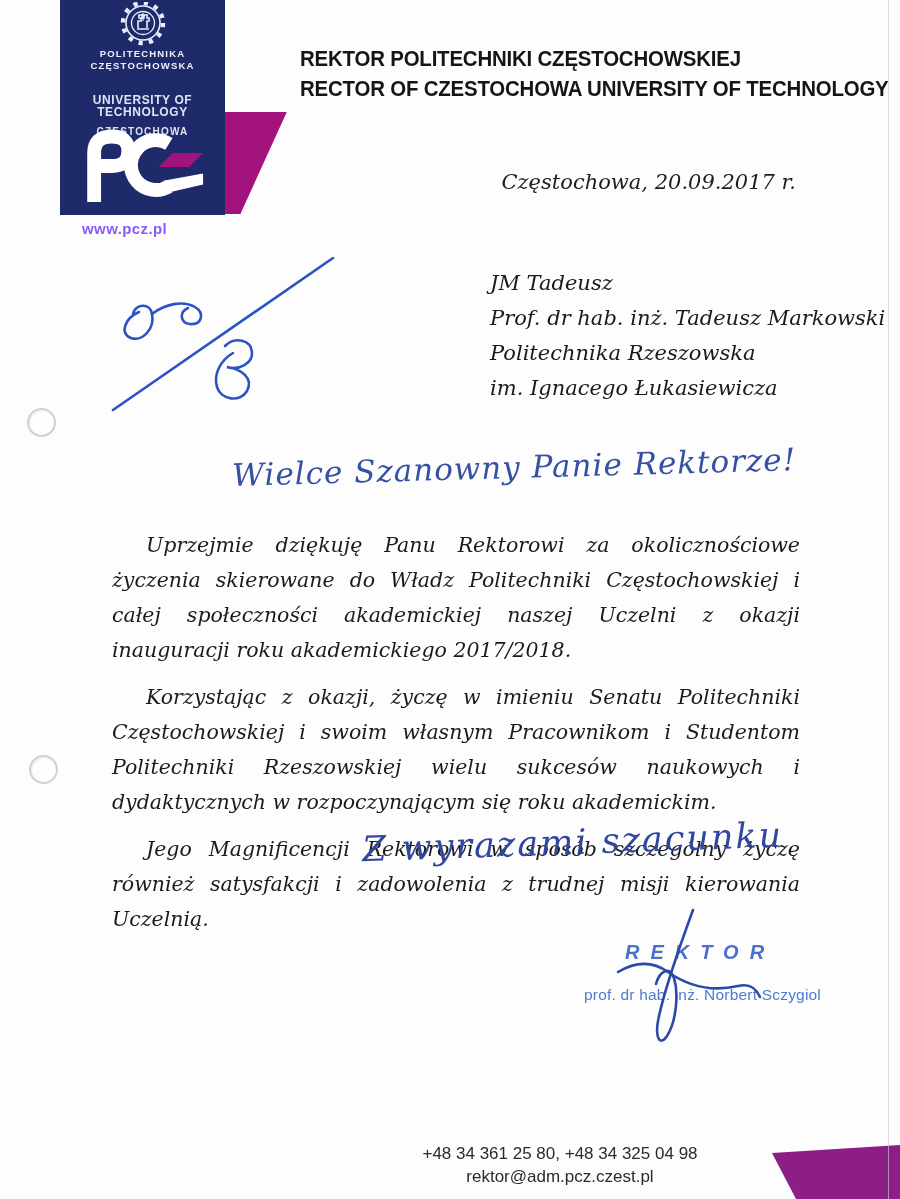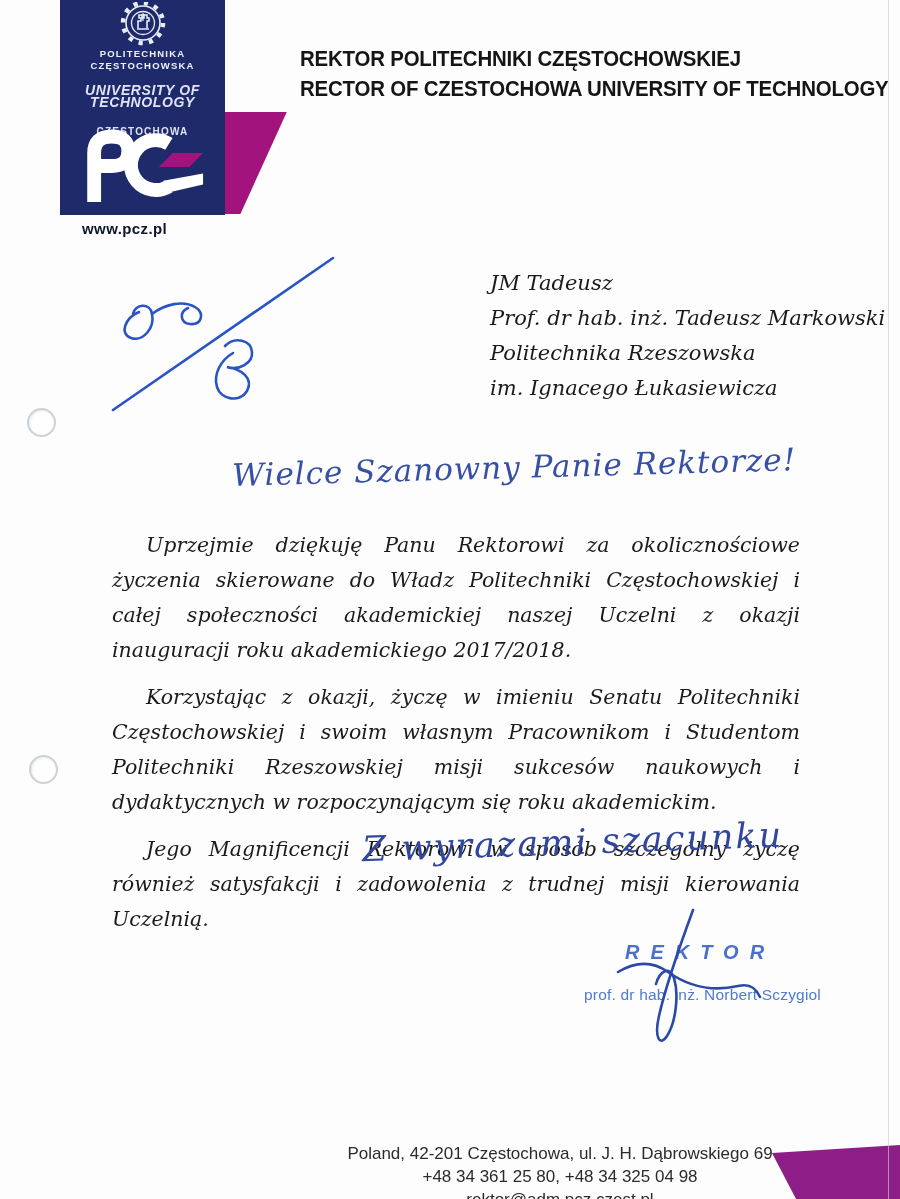--- a/index.html
+++ b/index.html
@@ -16,25 +16,25 @@
   }
   .logo-block{
     position:absolute;left:60px;top:0;width:165px;height:215px;
     background:#1f2a6a;text-align:center;color:#fff;
   }
   .crest{position:absolute;left:50%;top:2px;transform:translateX(-50%);}
   .logo-line{font-weight:bold;letter-spacing:1.2px;line-height:12px;}
   .l1{position:absolute;top:48px;width:100%;font-size:9.5px;color:#f0f2fb;}
   .l2{position:absolute;top:60px;width:100%;font-size:9.5px;color:#f0f2fb;}
   .l3{position:absolute;top:82px;width:100%;font-size:10px;color:#dfe3f5;margin-top:44px;}
-  .l4{position:absolute;top:84px;width:100%;font-size:14px;color:#dfe3f5;letter-spacing:.6px;font-style:italic;}
+  .l4{position:absolute;top:94px;width:100%;font-size:12px;color:#dfe3f5;letter-spacing:.6px;}
   .pc-logo{position:absolute;left:24px;top:128px;}
   .website{
     position:absolute;left:82px;top:220px;font-size:15px;font-weight:bold;
-    color:#0f172a;letter-spacing:.4px;
+    color:#8b5cf6;letter-spacing:.4px;
   }
   
   .header-titles{
     position:absolute;left:300px;top:44px;width:600px;
     transform:scaleX(.95);transform-origin:left top;
   }
   .header-titles div{
     font-size:21.5px;font-weight:bold;color:#151515;line-height:30px;
     white-space:nowrap;letter-spacing:-.2px;
   }
@@ -128,20 +128,21 @@
       <polygon points="86,57 129,49 129,61 95,69" fill="#ffffff"></polygon>
     </svg>
   </div>
   <div class="website">www.pcz.pl</div>
 
   <div class="header-titles">
     <div>REKTOR POLITECHNIKI CZĘSTOCHOWSKIEJ</div>
     <div>RECTOR OF CZESTOCHOWA UNIVERSITY OF TECHNOLOGY</div>
   </div>
 
+  <div class="dateline">Częstochowa, 20.09.2017 r.</div>
 
   <svg class="initials-svg" width="240" height="170" viewBox="0 0 240 170">
     <g fill="none" stroke="#2a53c4" stroke-width="2.6" stroke-linecap="round">
       <path d="M 8 160 L 228 8"></path>
       <path d="M 34 62 C 20 68, 14 84, 26 88 C 38 92, 50 78, 47 64 C 45 52, 30 54, 28 64"></path>
       <path d="M 47 64 C 60 54, 78 50, 90 57 C 100 63, 97 75, 85 74 C 75 73, 74 62, 83 58"></path>
       <path d="M 120 96 C 130 86, 146 90, 147 102 C 148 113, 134 121, 122 117 C 136 119, 149 128, 142 141 C 135 153, 116 150, 112 137 C 108 124, 116 110, 128 103"></path>
     </g>
   </svg>
 
@@ -149,37 +150,36 @@
     <div>JM Tadeusz</div>
     <div>Prof. dr hab. inż. Tadeusz Markowski</div>
     <div>Politechnika Rzeszowska</div>
     <div>im. Ignacego Łukasiewicza</div>
   </div>
 
   <div class="salutation">Wielce Szanowny Panie Rektorze!</div>
 
   <div class="body-text">
     <p>Uprzejmie dziękuję Panu Rektorowi za okolicznościowe życzenia skierowane do Władz Politechniki Częstochowskiej i całej społeczności akademickiej naszej Uczelni z okazji inauguracji roku akademickiego 2017/2018.</p>
-    <p>Korzystając z okazji, życzę w imieniu Senatu Politechniki Częstochowskiej i swoim własnym Pracownikom i Studentom Politechniki Rzeszowskiej misji sukcesów naukowych i dydaktycznych w rozpoczynającym się roku akademickim.</p>
+    <p>Korzystając z okazji, życzę w imieniu Senatu Politechniki Częstochowskiej i swoim własnym Pracownikom i Studentom Politechniki Rzeszowskiej wielu sukcesów naukowych i dydaktycznych w rozpoczynającym się roku akademickim.</p>
     <p>Jego Magnificencji Rektorowi w sposób szczególny życzę również satysfakcji i zadowolenia z trudnej misji kierowania Uczelnią.</p>
   </div>
 
   <div class="closing-hw">Z wyrazami szacunku</div>
 
   <div class="stamp-title">REKTOR</div>
   <div class="stamp-name">prof. dr hab. inż. Norbert Sczygiol</div>
   <svg class="signature-svg" width="160" height="145" viewBox="0 0 160 145">
     <g fill="none" stroke="#2b4aa8" stroke-width="2.6" stroke-linecap="round">
       <path d="M 83 10 C 72 40, 56 84, 49 116 C 44 138, 50 147, 57 136 C 66 122, 69 94, 64 78 C 60 66, 50 70, 46 84"></path>
       <path d="M 8 72 C 28 60, 44 62, 58 72 C 78 86, 102 92, 128 86 C 140 83, 146 88, 150 97"></path>
     </g>
   </svg>
 
   <div class="footer">
-    <div>Poland, 42-201 Częstochowa, ul. J. H. Dąbrowskiego 69</div>
     <div>+48 34 361 25 80, +48 34 325 04 98</div>
     <div>rektor@adm.pcz.czest.pl</div>
   </div>
 
   <div class="corner-magenta"></div>
 
   <div class="hole hole1"></div>
   <div class="hole hole2"></div>
   <div class="scan-line"></div>
 

